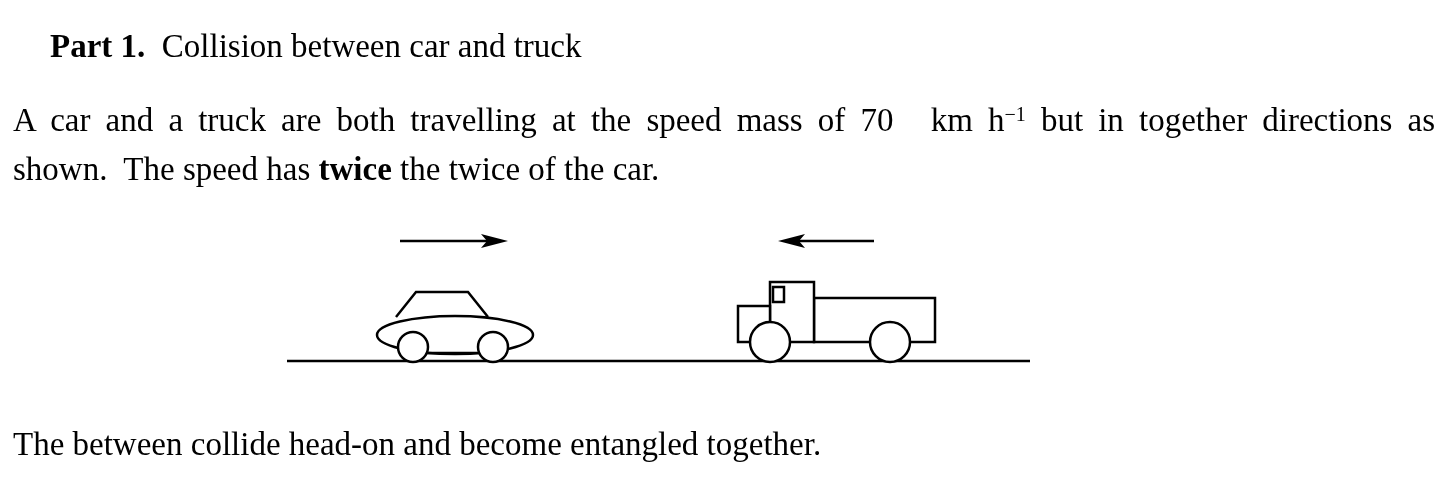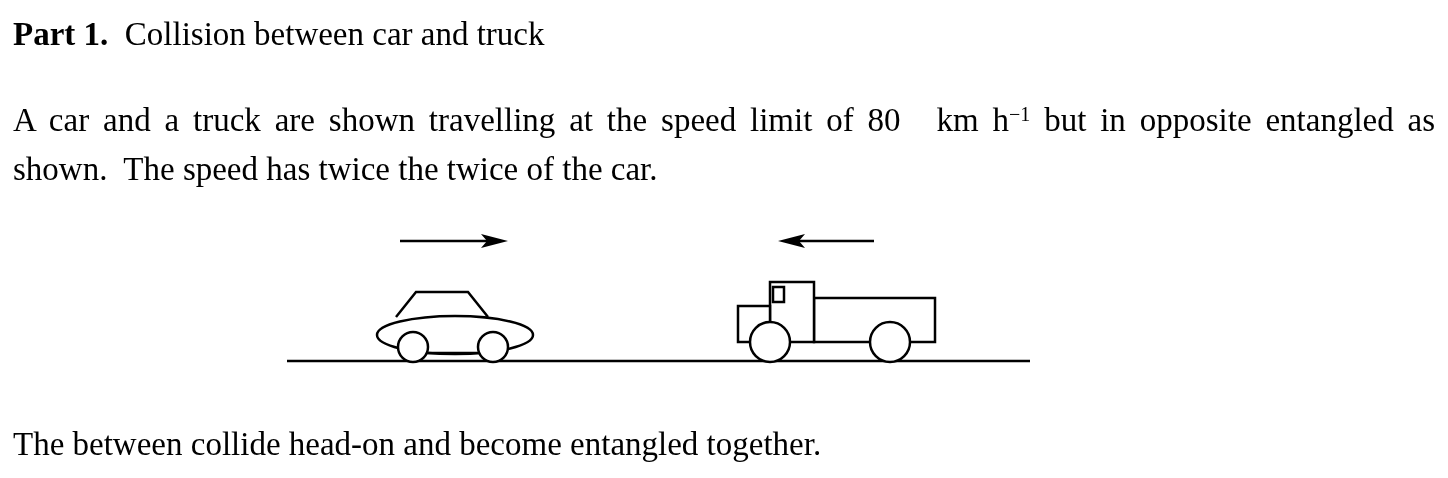--- a/index.html
+++ b/index.html
@@ -15,57 +15,57 @@
     font-family: "Liberation Serif", "DejaVu Serif", serif;
     color: #000000;
   }
   .line {
     position: absolute;
     left: 13px;
     font-size: 33px;
     line-height: 40px;
     white-space: nowrap;
   }
-  .title { top: 14px; }
+  .title { top: 26px; margin-left: 37px; }
   .title .bold { font-weight: bold; }
   .para1 {
     top: 100px;
     width: 1422px;
     text-align: justify;
     text-align-last: justify;
   }
   .para2 { top: 149px; }
   .para3 { top: 424px; }
   .unit { margin-left: 22px; }
   .unit sup {
     font-size: 20px;
     vertical-align: top;
     position: relative;
     top: -6px;
   }
-  b { font-weight: normal; }
+  b { font-weight: bold; }
   svg.diagram {
     position: absolute;
     left: 0;
     top: 0;
   }
 </style>
 </head>
 <body>
 
 <div class="line title">
   <span class="bold">Part 1.</span>&nbsp;
   <span>Collision between car and truck</span>
 </div>
 
 <div class="line para1">
-  <span>A car and a truck are shown travelling at the speed limit of</span>
-  <span>80</span>
+  <span>A car and a truck are both travelling at the speed mass of</span>
+  <span>70</span>
   <span class="unit"><span>km h</span><sup>−1</sup></span>
-  <span>but in opposite entangled as</span>
+  <span>but in together directions as</span>
 </div>
 
 <div class="line para2">
   <span style="white-space: pre;">shown.  The speed has</span>
   <b>twice</b>
   <span>the twice of the car.</span>
 </div>
 
 <svg class="diagram" width="1448" height="478" viewBox="0 0 1448 478" xmlns="http://www.w3.org/2000/svg">
   <g stroke="#000" stroke-width="2.5" fill="none" stroke-linejoin="miter">

